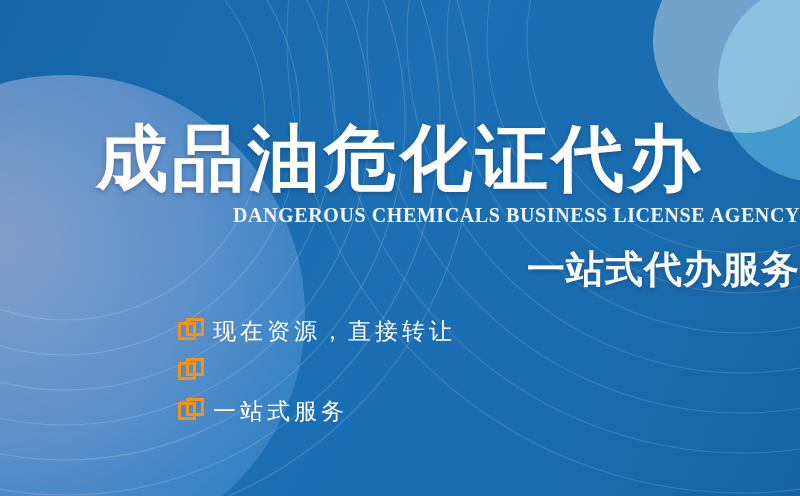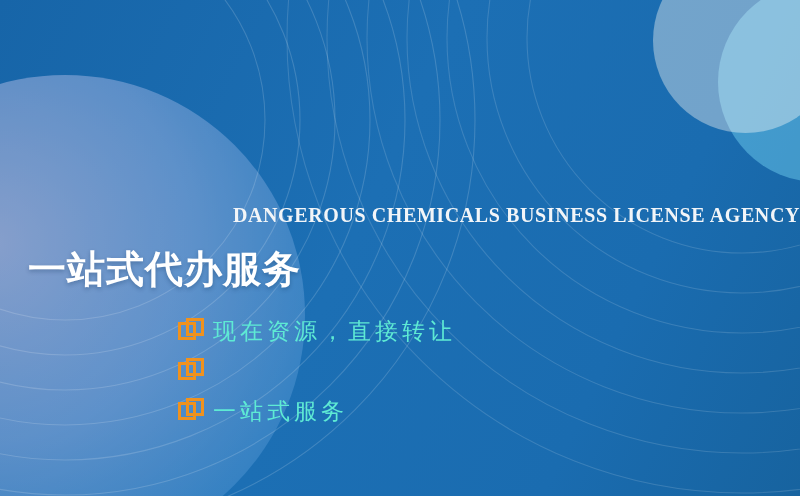--- a/index.html
+++ b/index.html
@@ -98,30 +98,29 @@
     letter-spacing: 0.6px;
     color: #f2f5f8;
     white-space: nowrap;
   }
 
   .subtitle-cn {
     position: absolute;
     left: 0;
     right: 0;
     top: 246px;
-    text-align: left;
+    text-align: right;
     font-family: "Liberation Sans", "DejaVu Sans", sans-serif;
     font-weight: bold;
     font-size: 38px;
     line-height: 46px;
     letter-spacing: 1px;
     color: #ffffff;
     text-shadow: 0 2px 4px rgba(8,40,80,0.30);
     white-space: nowrap;
-    padding-left: 28px;
   }
 
   .bullets {
     position: absolute;
     left: 178px;
     top: 316px;
     display: flex;
     flex-direction: column;
     gap: 10px;
   }
@@ -152,21 +151,21 @@
     left: 8px;
     top: 0px;
     width: 18px;
     height: 18px;
   }
   .bullet-text {
     font-family: "Liberation Sans", "DejaVu Sans", sans-serif;
     font-size: 23px;
     line-height: 26px;
     letter-spacing: 4px;
-    color: #5eead4;
+    color: #ffffff;
     white-space: nowrap;
   }
 </style>
 </head>
 <body>
 
 <div id="banner">
 
   <div class="bg-base"></div>
 
@@ -190,20 +189,21 @@
       <circle cx="742" cy="38" r="295"></circle>
       <circle cx="742" cy="38" r="335"></circle>
       <circle cx="742" cy="38" r="375"></circle>
       <circle cx="742" cy="38" r="415"></circle>
       <circle cx="742" cy="38" r="455"></circle>
     </g>
   </svg>
 
   <div class="content">
 
+    <div class="title">成品油危化证代办</div>
 
     <div class="subtitle-en">DANGEROUS CHEMICALS BUSINESS LICENSE AGENCY</div>
 
     <div class="subtitle-cn">一站式代办服务</div>
 
     <div class="bullets">
 
       <div class="bullet-row">
         <span class="bullet-icon">
           <span class="sq sq-a"></span>

